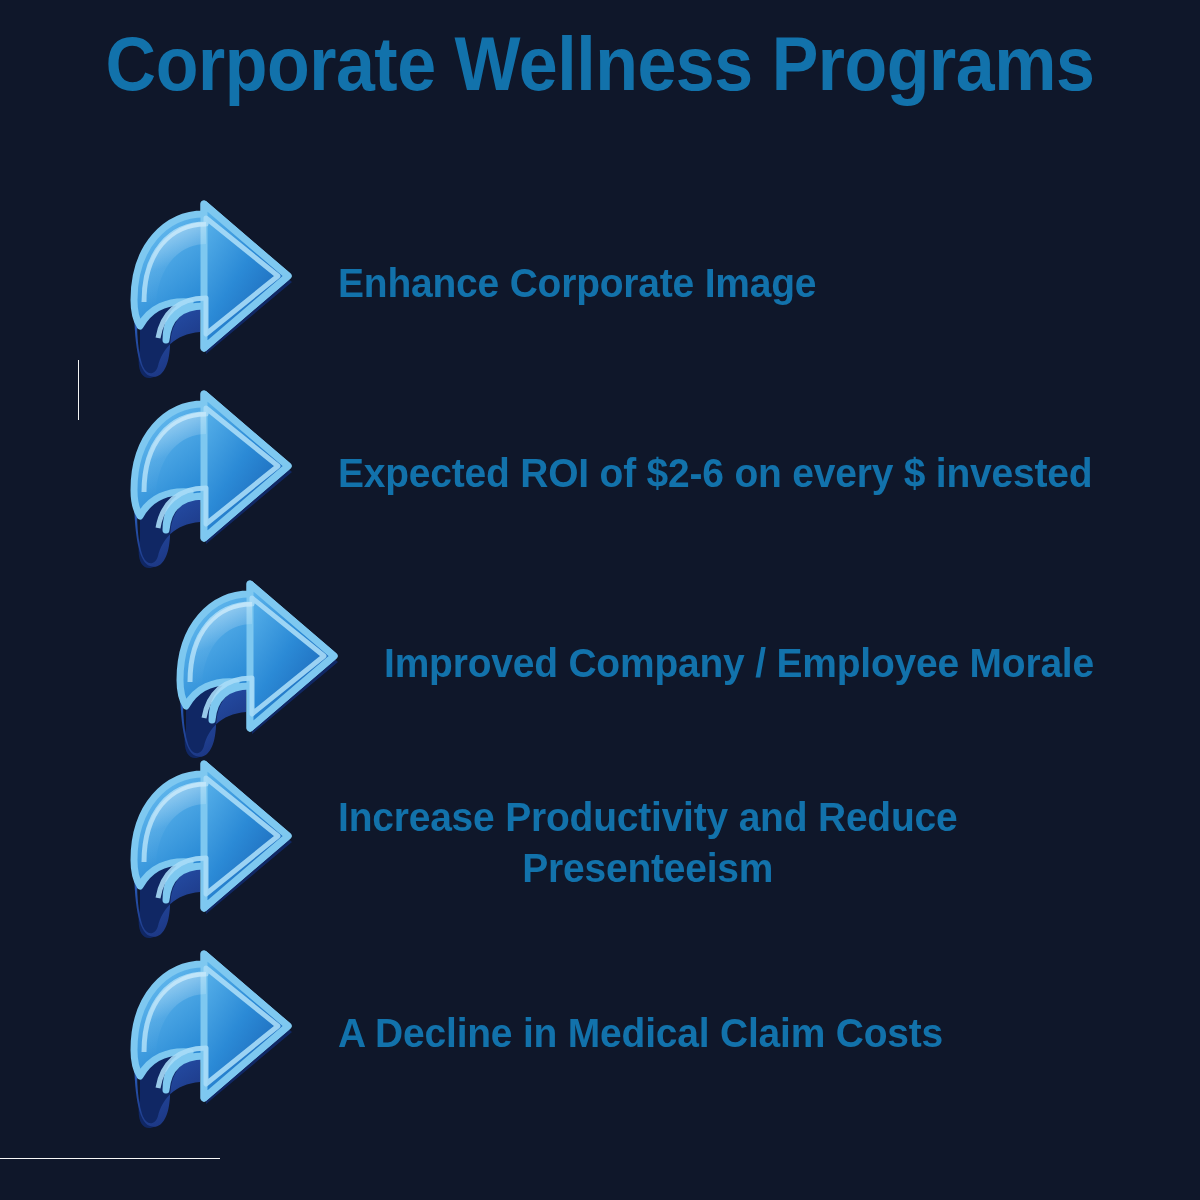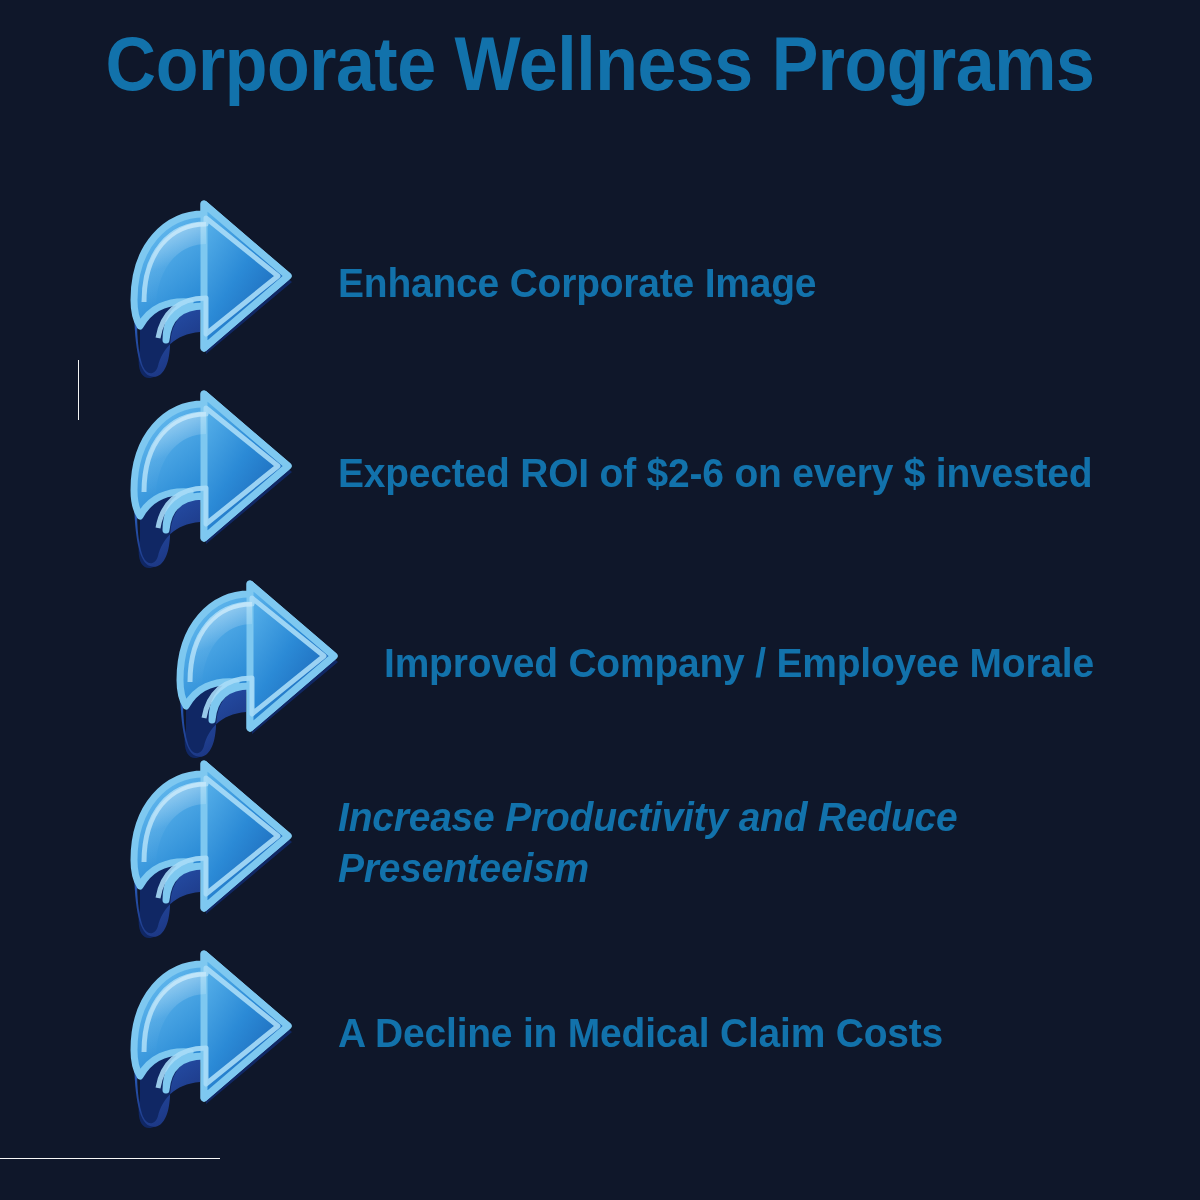--- a/index.html
+++ b/index.html
@@ -43,20 +43,21 @@
     position: absolute;
     left: 0;
     top: 190px;
     width: 1200px;
   }
 
   .row {
     position: relative;
     width: 1200px;
     height: 186px;
+    text-align: center;
   }
 
   .row-arrow {
     position: absolute;
     left: 128px;
     top: 14px;
     width: 168px;
     height: 178px;
   }
   .row-arrow svg {
@@ -82,21 +83,21 @@
     letter-spacing: -0.2px;
     transform: scaleX(0.95);
     transform-origin: left center;
   }
   .row-text .txt { display: block; }
 
   
   .row:nth-child(1) { height: 190px; }
   .row:nth-child(2) { height: 190px; }
   .row:nth-child(3) { height: 180px; margin-left: 46px; }
-  .row:nth-child(4) { height: 190px; font-style: italic; }
+  .row:nth-child(4) { height: 190px; }
   .row:nth-child(5) { height: 190px; }
 
   
   .seam {
     position: absolute;
     left: 78px;
     top: 360px;
     width: 1px;
     height: 60px;
     background: #f4f4f4;

